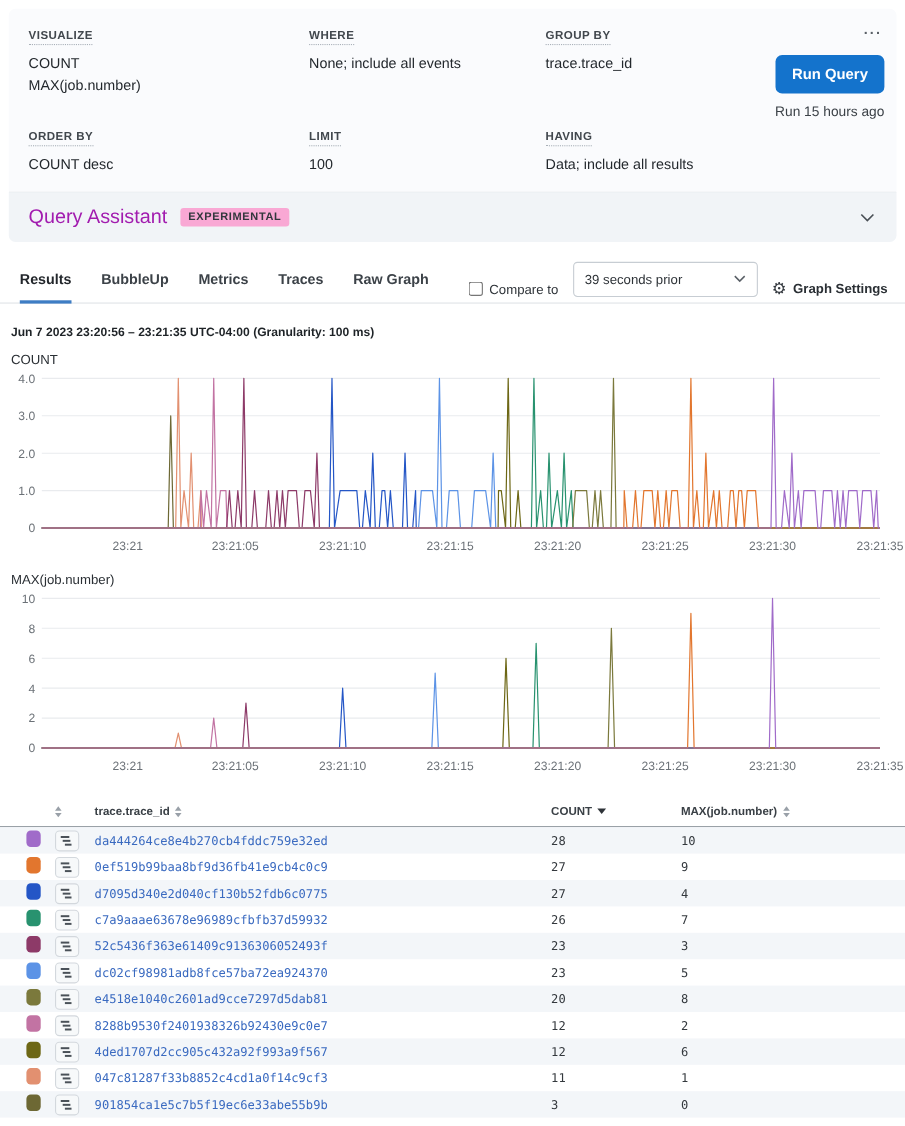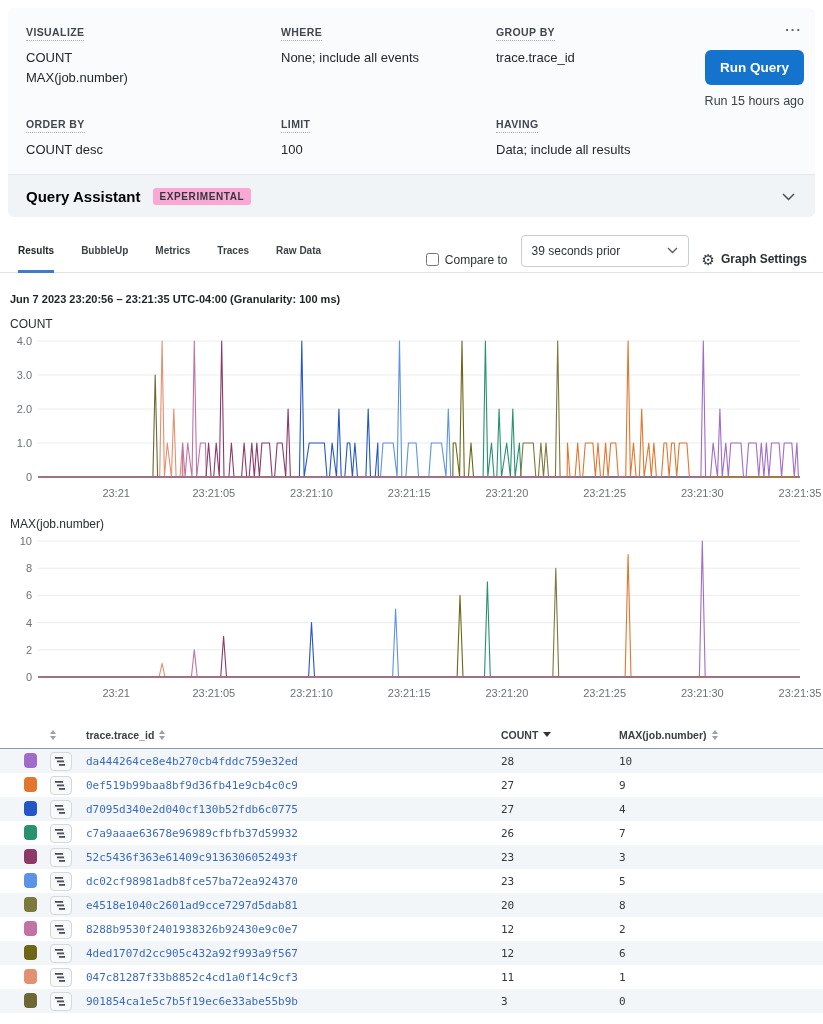--- a/index.html
+++ b/index.html
@@ -15,29 +15,29 @@
   .clause-val { font-size:13px; color:#23282d; line-height:1.55; }
   .qpanel-right { grid-column:4; grid-row:1 / span 2; display:flex; flex-direction:column; align-items:flex-end; }
   .ellipsis-btn { font-size:13px; font-weight:700; letter-spacing:2px; color:#5a6067; line-height:10px; cursor:pointer; padding:0 2px; }
   .run-btn { margin-top:18px; background:#1473cc; color:#fff; border:none; border-radius:6px;
     font-family:inherit; font-size:13.5px; font-weight:700; padding:10px 15px; cursor:pointer; }
   .last-run { margin-top:8px; font-size:12.5px; color:#3c4248; text-align:right; width:108px; line-height:1.35; }
 
   
   .assistant { margin:0 8px; background:#f1f4f7; border-top:1px solid #e3e7eb; border-radius:0 0 6px 6px;
     padding:12px 20px 12px 18px; display:flex; align-items:center; }
-  .assistant-title { font-size:15px; font-weight:700; color:#000000; }
+  .assistant-title { font-size:18px; font-weight:400; color:#a21caf; }
   .exp-badge { margin-left:12px; background:#f9a8d4; border-radius:3px; padding:3px 7px;
     font-size:10px; font-weight:700; letter-spacing:.6px; color:#32373d; }
   .assistant-chevron { margin-left:auto; }
 
   
   .tabsbar { margin-top:12px; padding:0 16px 0 18px; display:flex; align-items:center;
     border-bottom:1px solid #dfe3e7; height:44px; }
-  .tab { margin-right:27px; font-size:10px; font-weight:600; color:#3c4248; cursor:pointer;
+  .tab { margin-right:27px; font-size:13px; font-weight:600; color:#3c4248; cursor:pointer;
     position:relative; height:44px; display:flex; align-items:center; }
   .tab.active { color:#22262b; }
   .tab.active::after { content:""; position:absolute; left:0; right:0; bottom:0; height:3px; background:#3e7dc4; }
   .tab-controls { margin-left:auto; display:flex; align-items:flex-end; gap:13px; }
   .cmp { display:flex; align-items:center; gap:6px; font-size:12px; color:#2e3338; cursor:pointer; }
   .cmp input { width:13px; height:13px; accent-color:#1473cc; }
   .dropdown { display:flex; align-items:center; justify-content:space-between; width:168px; height:32px;
     border:1px solid #c7cdd3; border-radius:4px; background:#fff; padding:0 10px; font-size:12px; color:#2e3338; cursor:pointer; }
   .gsettings { display:flex; align-items:center; gap:6px; font-size:12px; font-weight:600; color:#2a2f34; cursor:pointer; }
   .gear { font-size:15px; line-height:1; color:#33383e; }
@@ -114,21 +114,21 @@
       </svg>
   </span>
 </div>
 
 <div class="tabsbar">
   <div style="display:flex;">
       <div class="tab active">Results</div>
       <div class="tab">BubbleUp</div>
       <div class="tab">Metrics</div>
       <div class="tab">Traces</div>
-      <div class="tab">Raw Data</div>
+      <div class="tab">Raw Graph</div>
     </div>
   <div class="tab-controls">
     <label class="cmp">
       <input type="checkbox" style="">
       <span>Compare to</span>
     </label>
     <div class="dropdown">
       <span>39 seconds prior</span>
       <svg width="11" height="7" viewBox="0 0 11 7">
           <polyline points="1,1 5.5,5.5 10,1" fill="none" stroke="#5a6067" stroke-width="1.4"></polyline>

